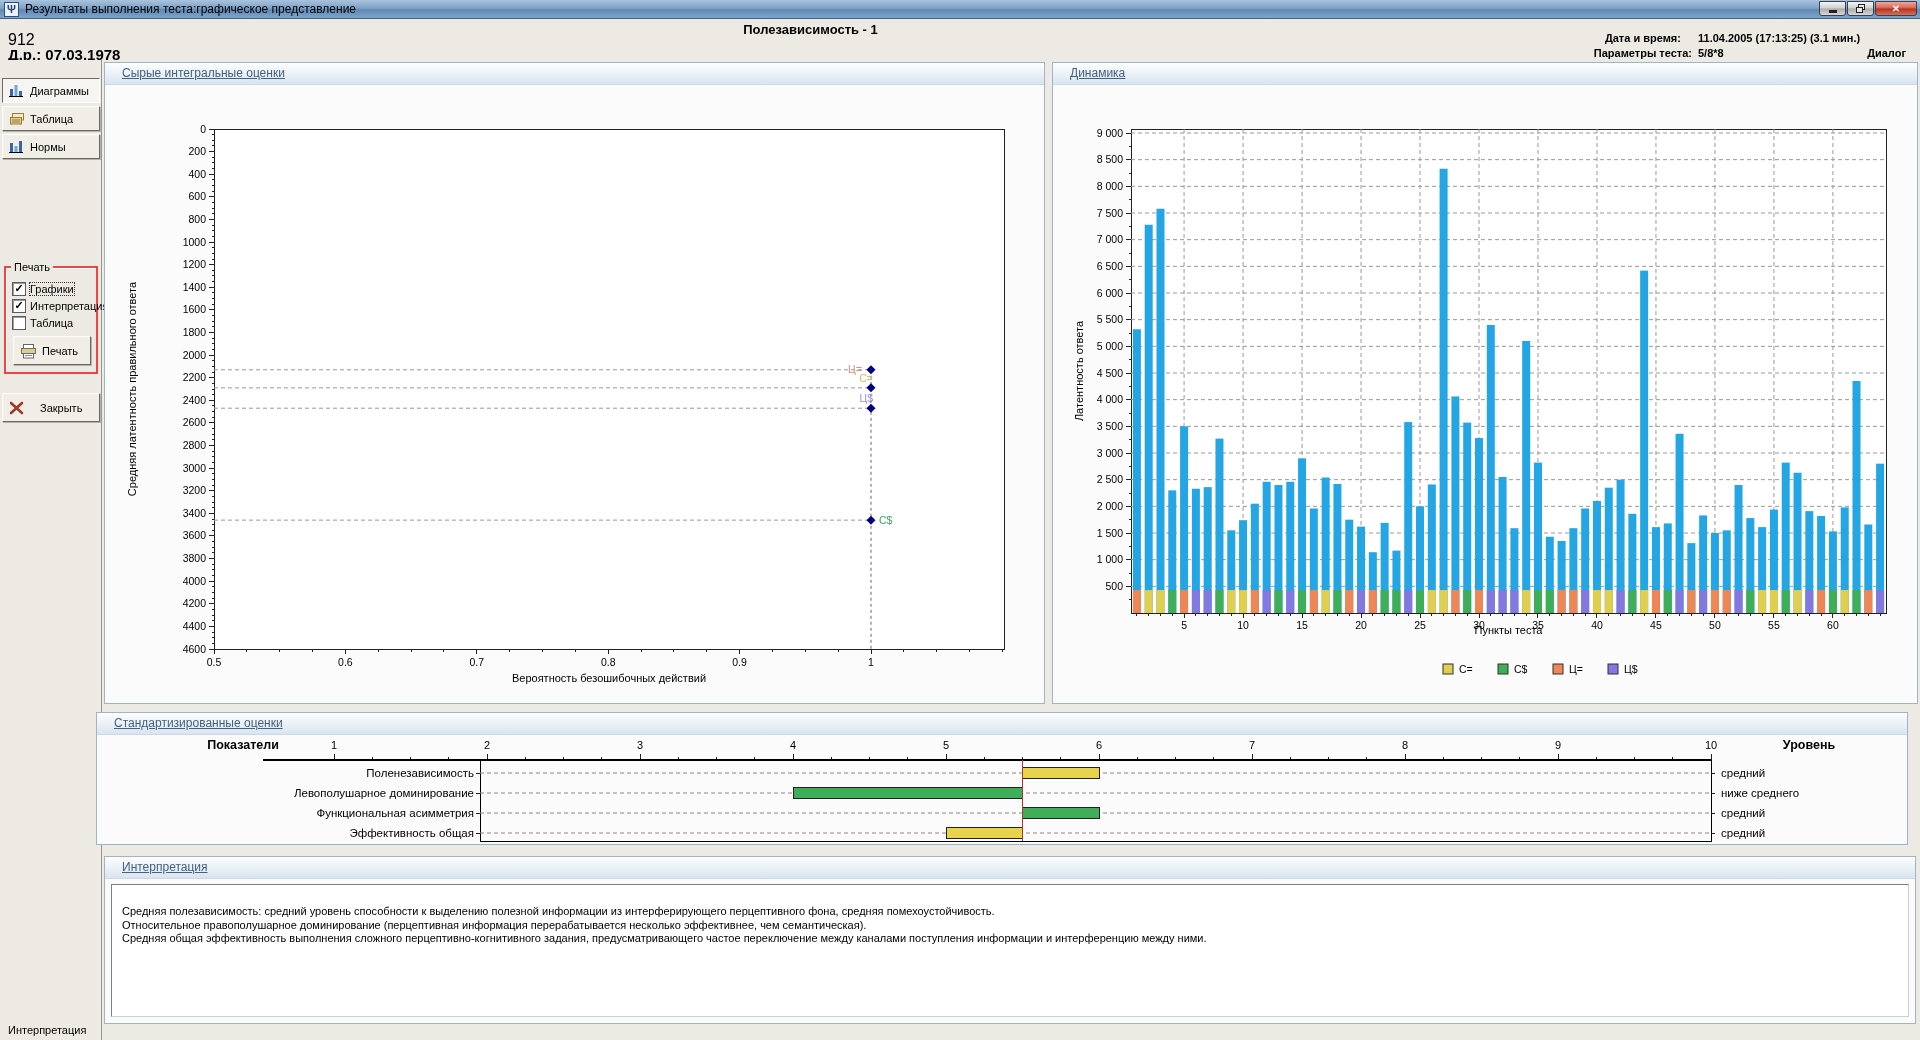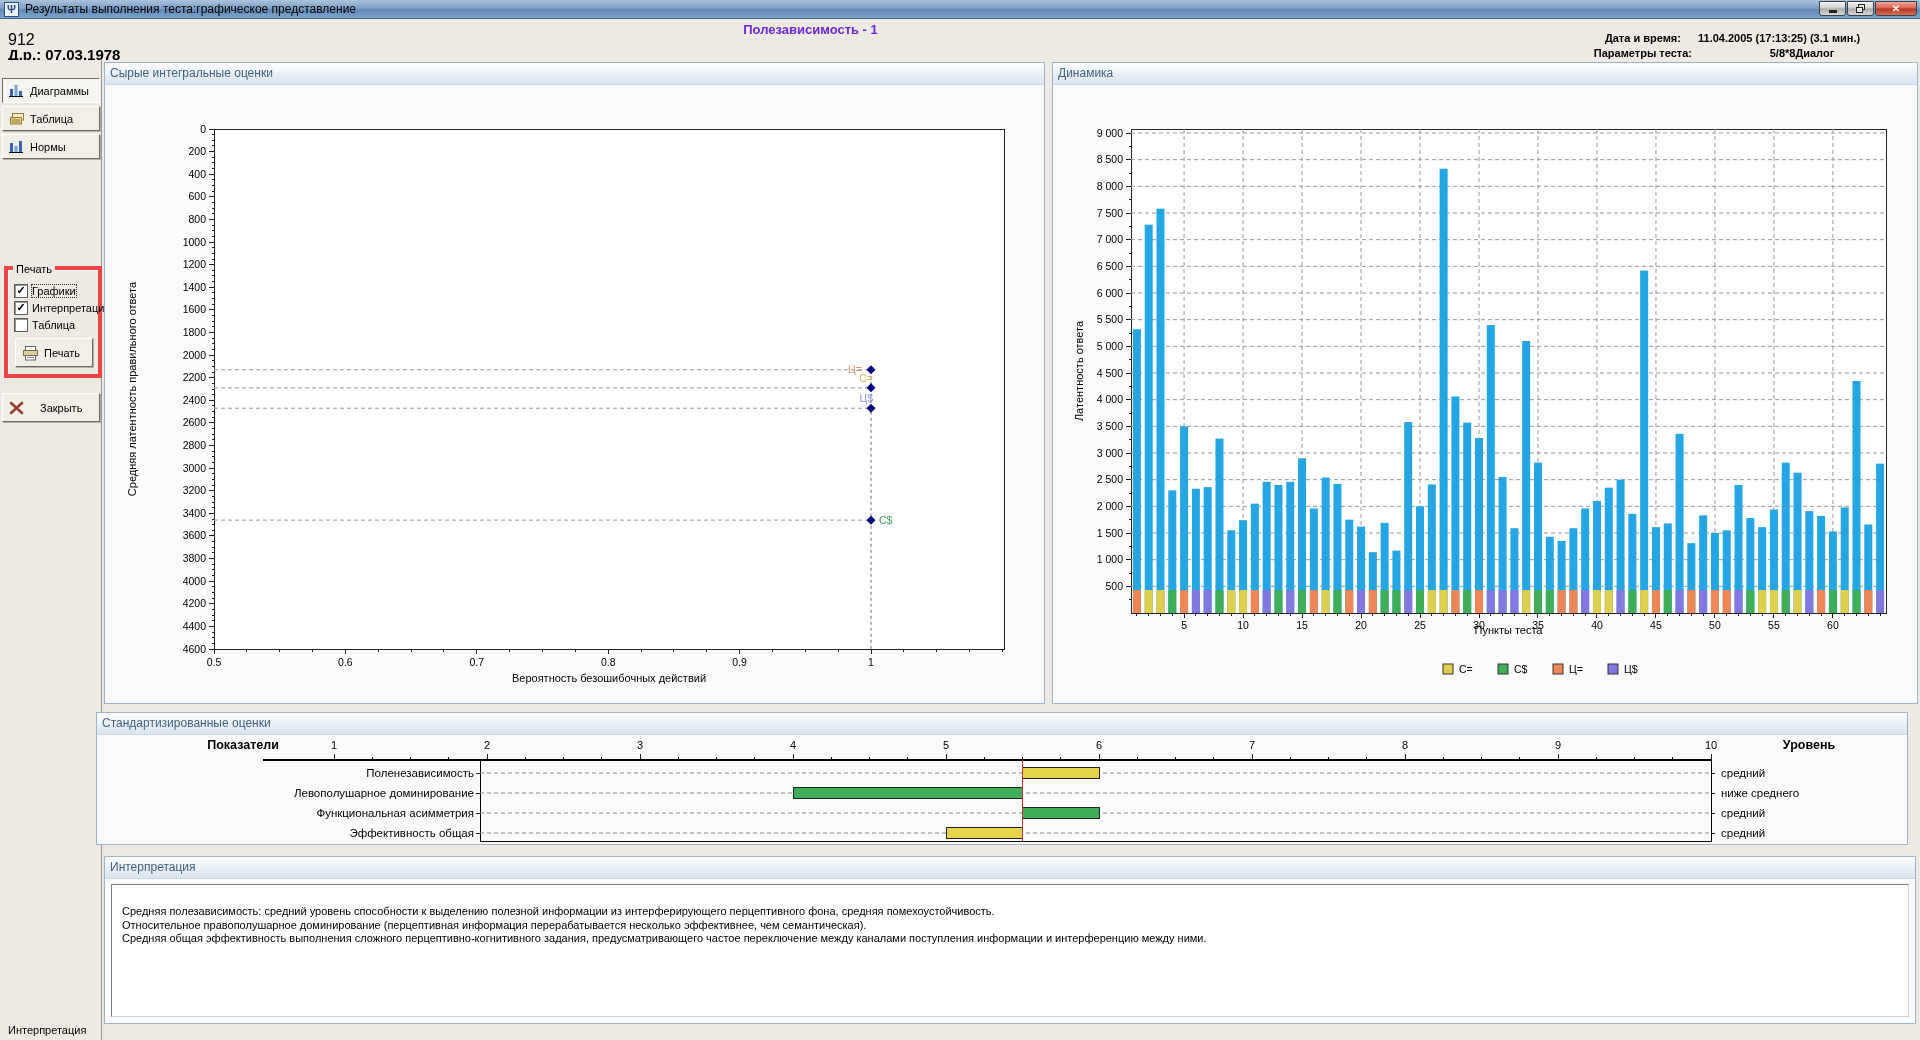--- a/index.html
+++ b/index.html
@@ -17,54 +17,54 @@
   .win-controls{position:absolute;right:3px;top:1px;display:flex;gap:1px;}
   .win-btn{width:27px;height:15px;border:1px solid #38414d;border-radius:0 0 3px 3px;
     background:linear-gradient(180deg,#F4F4F4,#CFCFCF 48%,#A9A9A9 52%,#D8D8D8);
     display:flex;align-items:center;justify-content:center;box-sizing:border-box;}
   .win-btn.close{width:42px;background:linear-gradient(180deg,#F0A896,#D9604A 48%,#B23221 52%,#D3705C);}
   .glyph-min{width:8px;height:3px;background:#222;margin-top:5px;}
   .glyph-close{color:#fff;font-size:10px;font-weight:bold;line-height:10px;}
 
   
   .test-title{position:absolute;top:22px;left:0;width:1621px;text-align:center;
-    color:#6d28d9;font-weight:bold;font-size:13px;}
+    color:#000000;font-weight:bold;font-size:13px;}
   .patient-id{position:absolute;left:8px;top:31px;font-weight:normal;font-size:16px;}
   .birth-date{position:absolute;left:8px;top:46px;font-weight:bold;font-size:15px;}
   .header-right{position:absolute;right:14px;top:32px;display:grid;
     grid-template-columns:auto 208px;row-gap:3px;font-size:11px;font-weight:bold;}
   .hr-label{text-align:center;padding-right:6px;}
-  .hr-val2{display:flex;justify-content:center;}
+  .hr-val2{display:flex;justify-content:space-between;}
 
   
   .sidebar{position:absolute;left:0;top:60px;width:101px;height:980px;
     border-right:1px solid #9a968e;background:#EDEAE3;}
   .sb-btn{position:absolute;left:2px;width:96px;height:23px;background:#F1EEE8;
     border:1px solid;border-color:#FFFFFF #6d6a63 #6d6a63 #FFFFFF;
     box-shadow:1px 1px 0 #b5b1a8;display:flex;align-items:center;font-size:11px;cursor:default;}
   .sb-btn.active{border-color:#6d6a63 #FFFFFF #FFFFFF #6d6a63;box-shadow:none;background:#F7F5F1;}
   .sb-btn .ic{margin:0 5px 0 6px;flex:0 0 auto;display:flex;}
   .fieldset{position:absolute;left:4px;top:206px;width:90px;height:104px;
-    border:4px solid #ef4444;box-shadow:1px 1px 0 #fff inset;}
+    border:2px solid #ef4444;box-shadow:1px 1px 0 #fff inset;}
   .fieldset-label{position:absolute;top:-7px;left:5px;background:#EDEAE3;padding:0 3px;font-size:11px;}
   .cb-row{position:absolute;left:6px;display:flex;align-items:center;height:14px;}
   .cb-box{width:12px;height:12px;background:#fff;border:1px solid #5c5c5c;
     box-shadow:inset 1px 1px 0 #9a9a9a;font-size:11px;line-height:11px;font-weight:bold;
     text-align:center;color:#000;flex:0 0 auto;}
   .cb-label{font-size:11px;margin-left:4px;white-space:nowrap;}
   .cb-label.focused{outline:1px dotted #333;}
   .btn-print{position:absolute;left:7px;top:68px;width:76px;height:27px;}
   .btn-close{position:absolute;left:2px;top:333px;width:96px;height:27px;}
   .sb-footnote{position:absolute;left:8px;top:963px;font-size:11px;line-height:14px;}
 
   
   .panel{position:absolute;background:#FBFBFB;border:1px solid #9DB5CB;box-sizing:border-box;}
   .panel-caption{height:21px;background:linear-gradient(180deg,#FDFEFF,#D9E4F0);
     border-bottom:1px solid #C9D9E8;color:#42627F;font-size:12px;line-height:20px;
-    padding-left:5px;}
+    padding-left:17px;text-decoration:underline;}
   #panel-raw{left:104px;top:62px;width:941px;height:642px;}
   #panel-dyn{left:1052px;top:62px;width:866px;height:642px;}
   #panel-std{left:96px;top:712px;width:1812px;height:133px;}
   #panel-int{left:104px;top:856px;width:1812px;height:168px;}
   .int-box{position:absolute;left:6px;top:27px;width:1798px;height:133px;background:#fff;
     border:1px solid #7f7f7f;border-right-color:#d0d0d0;border-bottom-color:#d0d0d0;
     box-sizing:border-box;padding:20px 10px;font-size:11px;line-height:13.5px;}
 </style>
 </head>
 <body>

